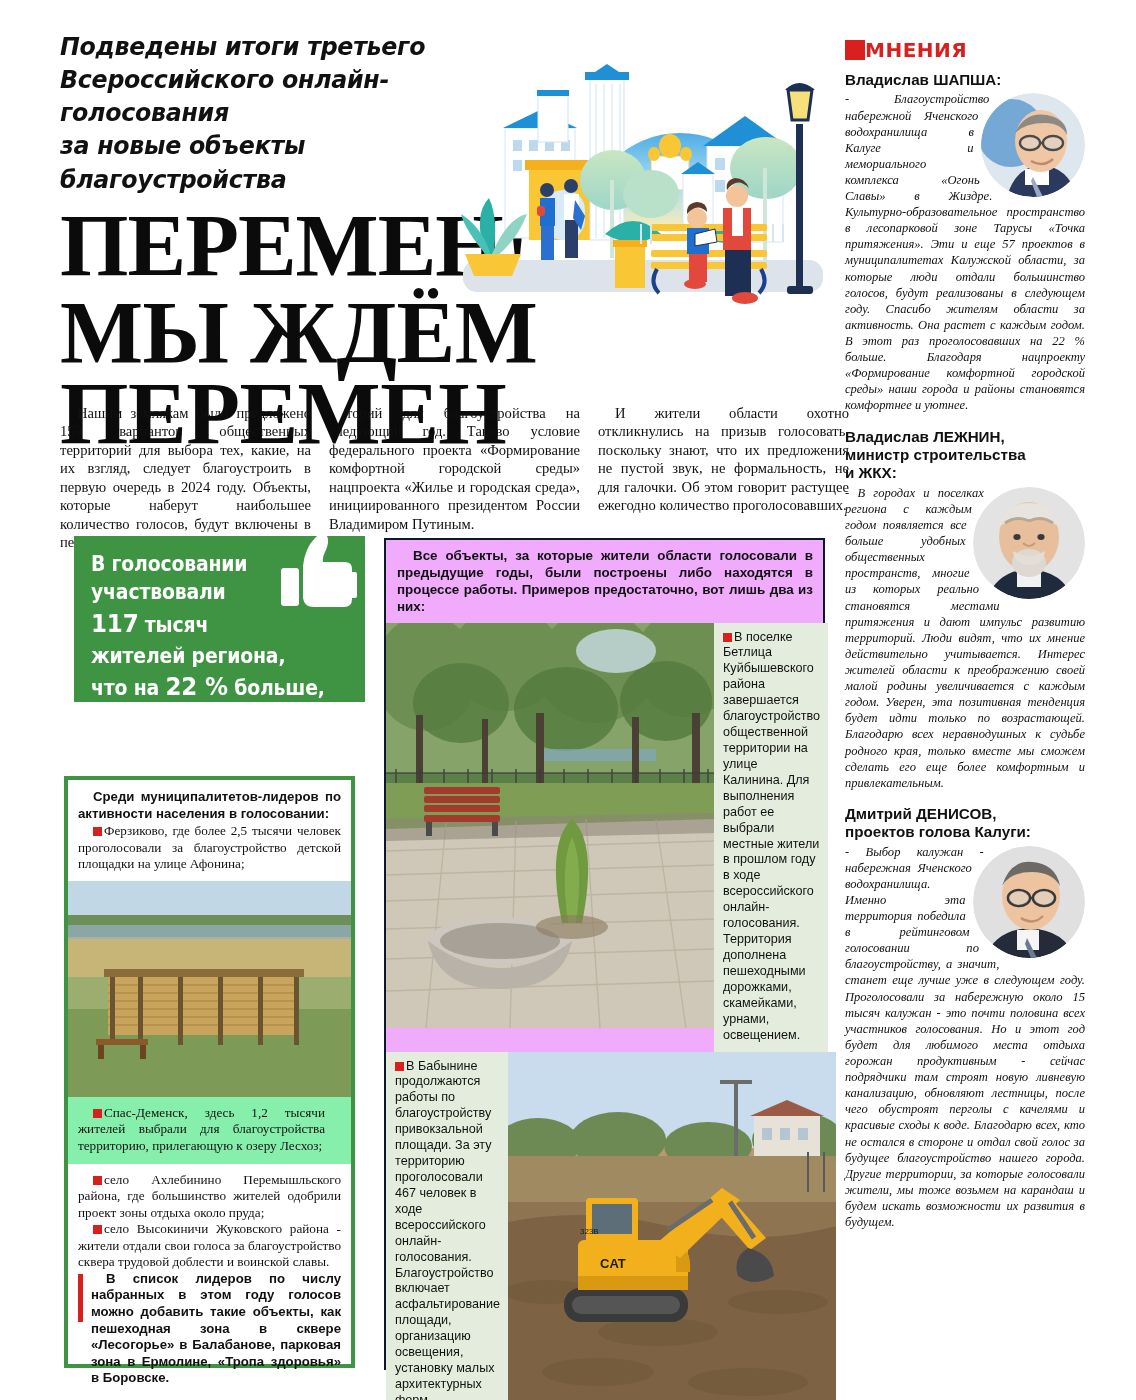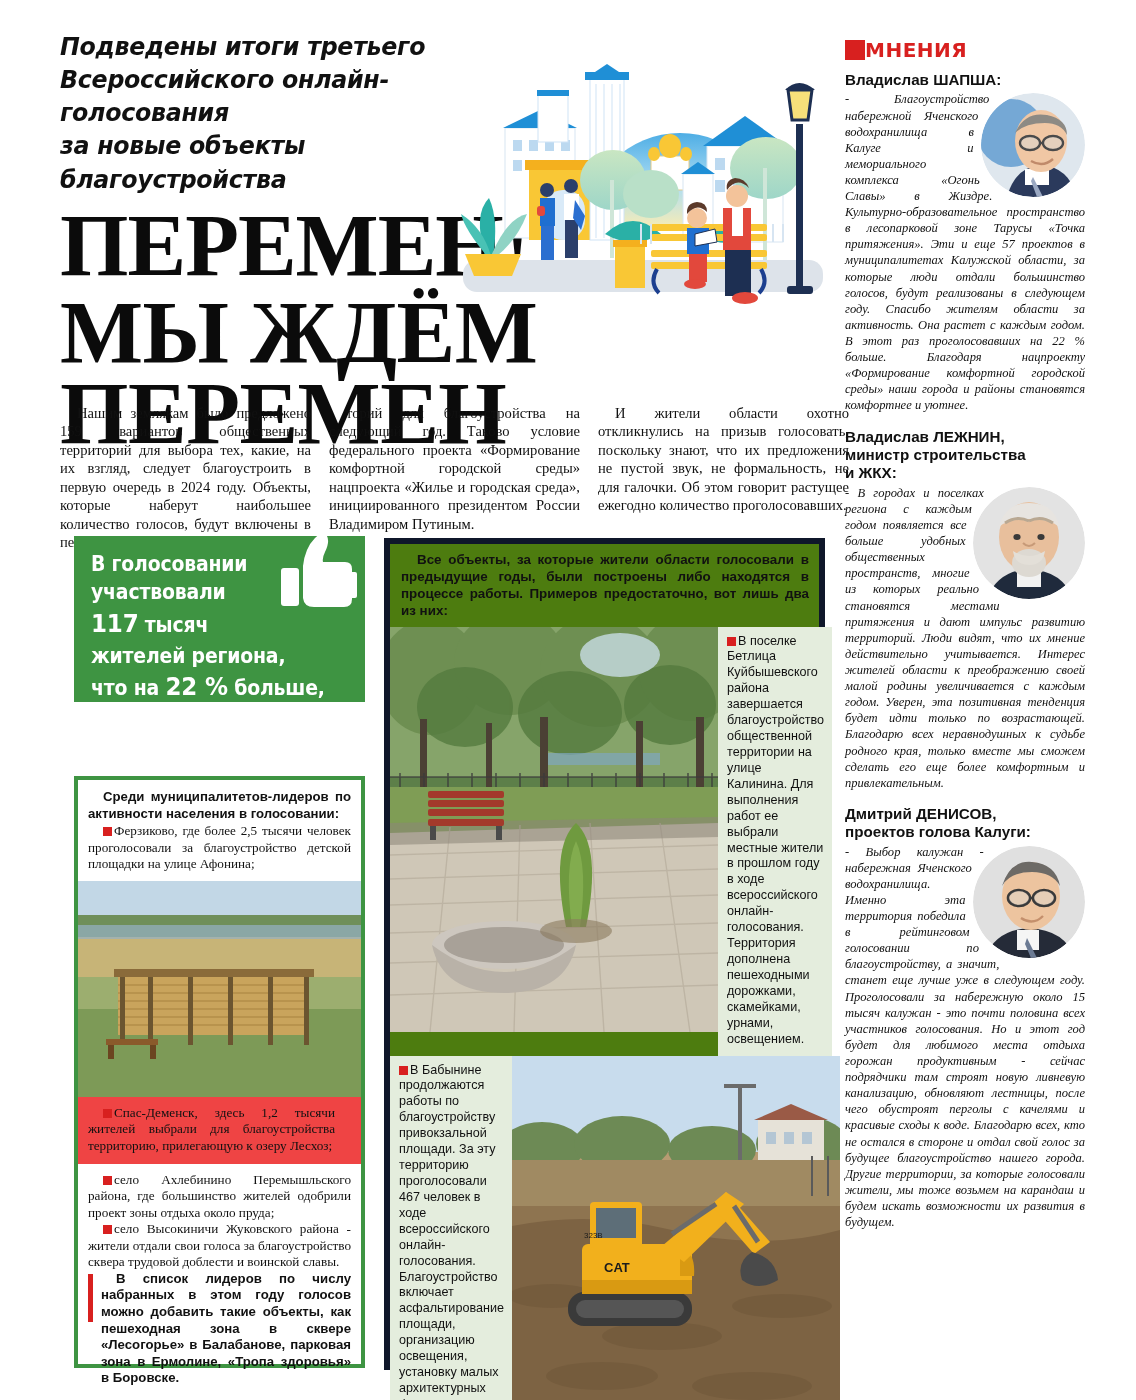--- a/index.html
+++ b/index.html
@@ -63,39 +63,39 @@
     position:absolute;left:17px;top:14px;width:262px;
     color:#fff;font-family:"DejaVu Sans", sans-serif;
     font-weight:bold;font-size:20.5px;line-height:1.39;
     transform:scaleX(0.92);transform-origin:left top;
     letter-spacing:-0.2px;
   }
   .statbox .big{font-size:25px;}
   .thumb{position:absolute;right:6px;top:-4px;width:86px;height:80px;}
 
   
-  .leftbox{position:absolute;left:74px;top:776px;width:291px;height:592px;
+  .leftbox{position:absolute;left:64px;top:776px;width:291px;height:592px;
     border:4px solid #3e9442;background:#fff;box-sizing:border-box;}
   .lb-pad{padding:9px 10px 8px 10px;}
   .lb-text{font-size:13.2px;line-height:1.255;color:#111;text-align:justify;}
   .lb-head{font-weight:bold;text-indent:15px;display:block;margin-bottom:1px;}
   .lb-item{display:block;text-indent:15px;font-family:Liberation Serif, serif;}
   .sq{display:inline-block;width:9px;height:9px;background:#d8201f;
       vertical-align:-1px;margin-right:2px;}
   .lb-photo{width:100%;height:216px;display:block;}
-  .lb-green{background:#ef4444;padding:8px 26px 9px 10px;}
+  .lb-green{background:#86efac;padding:8px 26px 9px 10px;}
   .lb-last{position:relative;padding:8px 10px 10px 10px;}
   .callout{position:relative;padding-left:13px;}
   .callout .bar{position:absolute;left:0;top:3px;width:5px;height:48px;background:#d8201f;}
   .callout .ct{font-weight:bold;font-size:13.2px;line-height:1.255;text-align:justify;}
   .callout .ct .ind{display:block;text-indent:15px;}
 
   
   .midbox{position:absolute;left:384px;top:538px;width:441px;height:832px;
-    border:6px solid #0f172a;background:#4d7c0f;box-sizing:border-box;}
+    border:2px solid #0f172a;background:#f0abfc;box-sizing:border-box;}
   .mid-intro{padding:8px 10px 7px 11px;font-size:13.4px;line-height:1.26;
     font-weight:bold;text-align:justify;color:#111;text-indent:16px;}
 
   .photoblock{position:relative;display:flex;}
   .photoblock .ph{flex:0 0 auto;}
   .cap{flex:1 1 auto;background:#e4eddd;padding:7px 8px 8px 9px;box-sizing:border-box;}
   .cap p{margin:0;font-size:12.6px;line-height:1.265;color:#111;}
 
   
   .sidebar{position:absolute;left:845px;top:38px;width:240px;}

